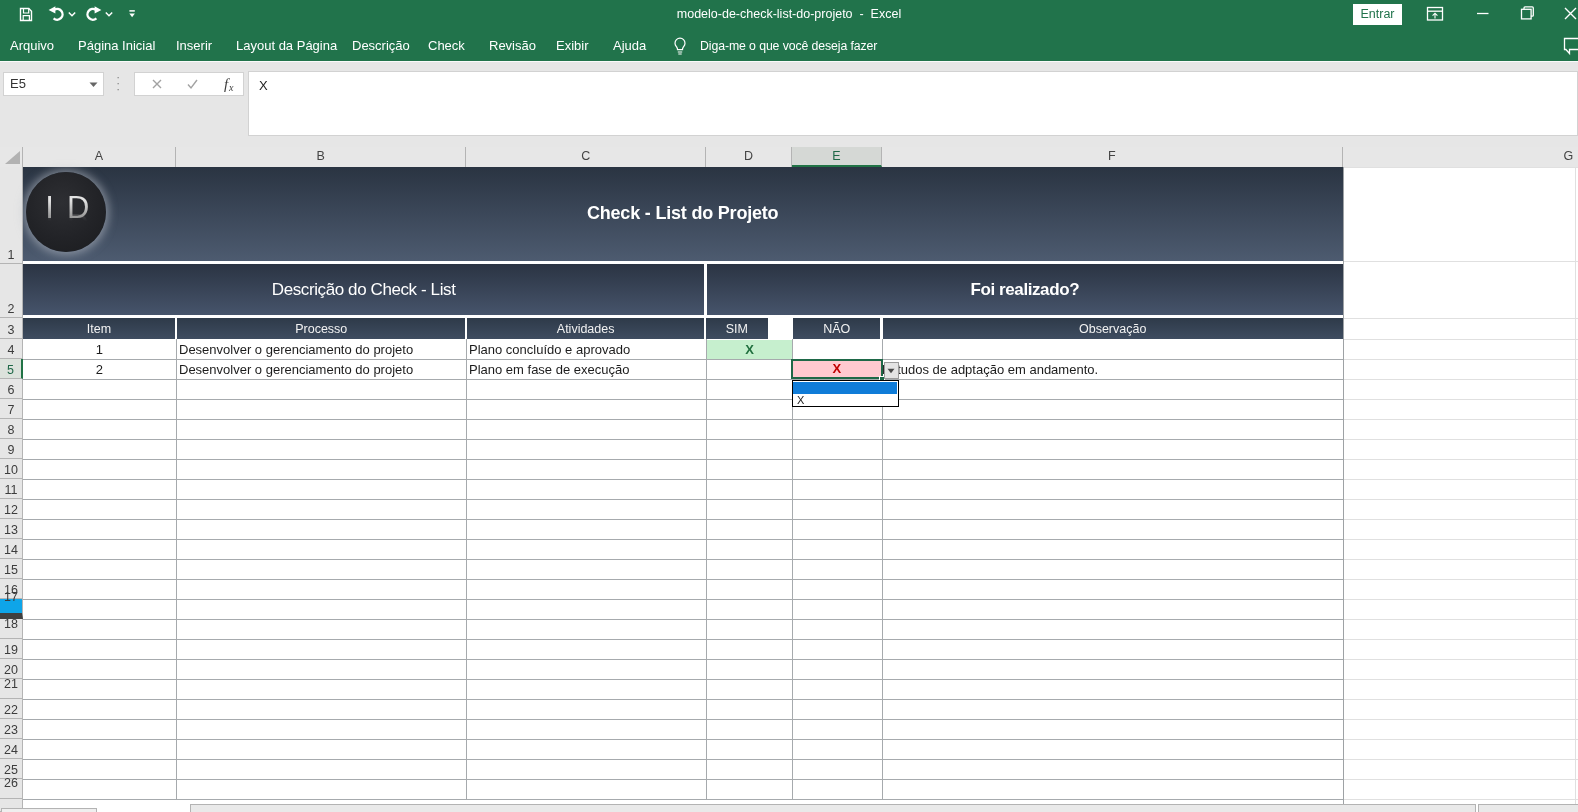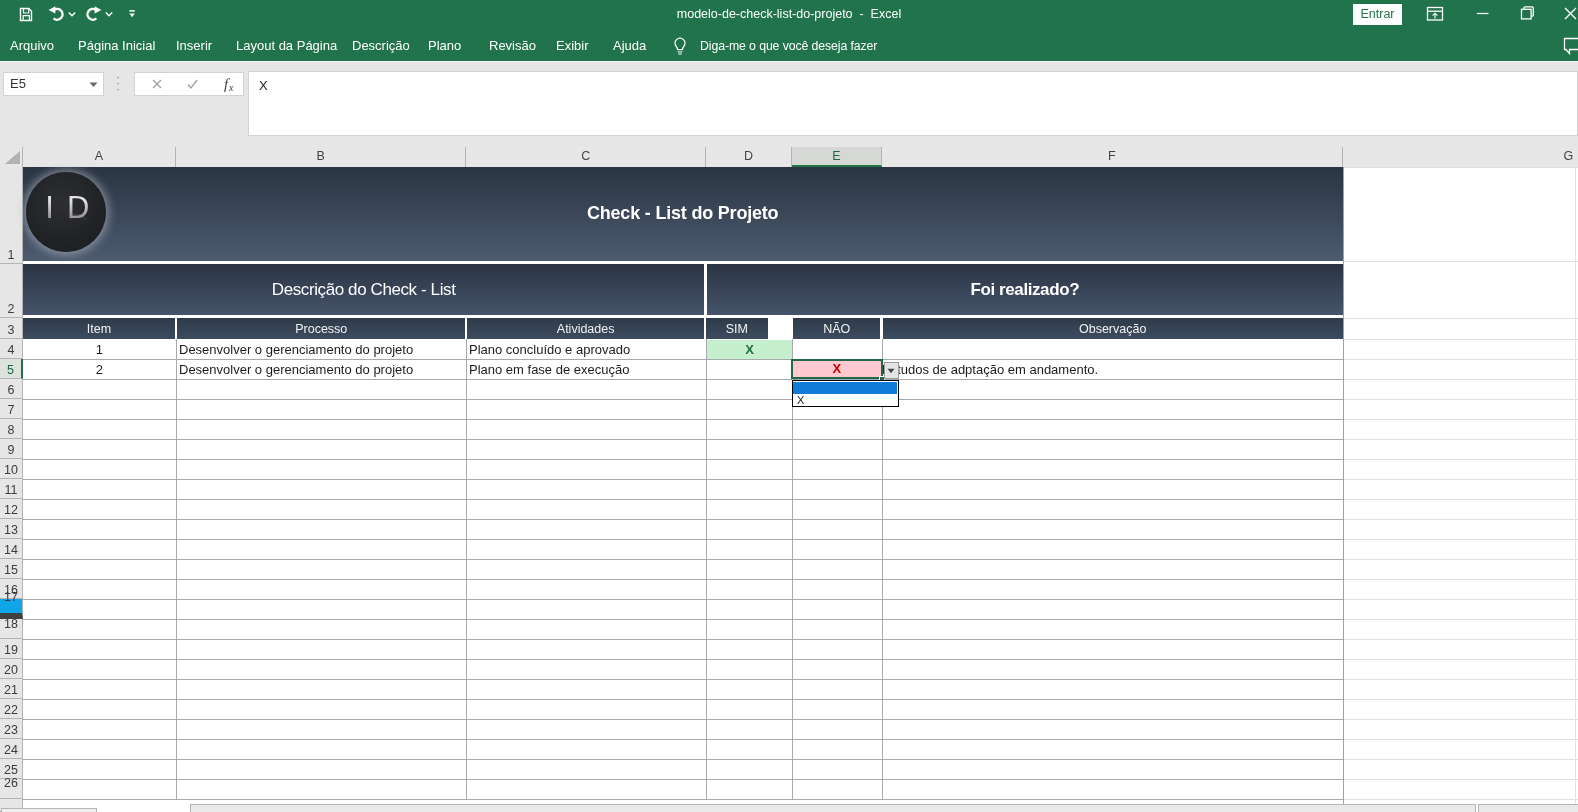--- a/index.html
+++ b/index.html
@@ -32,21 +32,21 @@
 <rect x="101.5" y="9.3" width="9.6" height="9.6"></rect>
 <path d="M104 9.3v-1.4a1 1 0 0 1 1-1h7.3a1 1 0 0 1 1 1v7.3a1 1 0 0 1-1 1h-1.4"></path>
 </g>
 <path d="M145 8l11 11M156 8l-11 11" stroke-width="1.4"></path>
 </svg>
 <span class="a" style="left:10px;top:38px;color:#fff;font-size:13px;white-space:nowrap">Arquivo</span>
 <span class="a" style="left:78px;top:38px;color:#fff;font-size:13px;white-space:nowrap">Página Inicial</span>
 <span class="a" style="left:176px;top:38px;color:#fff;font-size:13px;white-space:nowrap">Inserir</span>
 <span class="a" style="left:236px;top:38px;color:#fff;font-size:13px;white-space:nowrap">Layout da Página</span>
 <span class="a" style="left:352px;top:38px;color:#fff;font-size:13px;white-space:nowrap">Descrição</span>
-<span class="a" style="left:428px;top:38px;color:#fff;font-size:13px;white-space:nowrap">Plano</span>
+<span class="a" style="left:428px;top:38px;color:#fff;font-size:13px;white-space:nowrap">Check</span>
 <span class="a" style="left:489px;top:38px;color:#fff;font-size:13px;white-space:nowrap">Revisão</span>
 <span class="a" style="left:556px;top:38px;color:#fff;font-size:13px;white-space:nowrap">Exibir</span>
 <span class="a" style="left:613px;top:38px;color:#fff;font-size:13px;white-space:nowrap">Ajuda</span>
 <span class="a" style="left:700px;top:38px;color:#fff;font-size:13px;white-space:nowrap"><span style="font-size:12.3px;letter-spacing:-0.1px">Diga-me o que você deseja fazer</span></span>
 <svg class="a" style="left:671px;top:36px" width="18" height="20" viewBox="0 0 18 20" fill="none" stroke="#fff" stroke-width="1.2">
 <path d="M9 2.2a5 5 0 0 1 5 5c0 2.2-1.3 3.2-2 4.4-.4.7-.5 1.4-.5 2.1h-5c0-.7-.1-1.4-.5-2.1-.7-1.2-2-2.2-2-4.4a5 5 0 0 1 5-5z"></path>
 <path d="M6.8 16h4.4M7.3 18h3.4"></path>
 </svg>
 <svg class="a" style="left:1563px;top:37px" width="15" height="19" viewBox="0 0 15 19" fill="none" stroke="#fff" stroke-width="1.3">
 <path d="M1.5 1.5h17v11H6.5v4l-3.6-4H1.5z"></path>
@@ -92,21 +92,21 @@
 <div class="a" style="left:0;top:479.1px;width:22.8px;height:20.0px;background:#e6e6e6;border-right:1px solid #b4b4b4;border-bottom:1px solid #b4b4b4;color:#3c3c3c;font-size:12.5px;display:flex;align-items:flex-end;justify-content:center;padding-bottom:1px">11</div>
 <div class="a" style="left:0;top:499.1px;width:22.8px;height:20.0px;background:#e6e6e6;border-right:1px solid #b4b4b4;border-bottom:1px solid #b4b4b4;color:#3c3c3c;font-size:12.5px;display:flex;align-items:flex-end;justify-content:center;padding-bottom:1px">12</div>
 <div class="a" style="left:0;top:519.1px;width:22.8px;height:20.0px;background:#e6e6e6;border-right:1px solid #b4b4b4;border-bottom:1px solid #b4b4b4;color:#3c3c3c;font-size:12.5px;display:flex;align-items:flex-end;justify-content:center;padding-bottom:1px">13</div>
 <div class="a" style="left:0;top:539.1px;width:22.8px;height:20.0px;background:#e6e6e6;border-right:1px solid #b4b4b4;border-bottom:1px solid #b4b4b4;color:#3c3c3c;font-size:12.5px;display:flex;align-items:flex-end;justify-content:center;padding-bottom:1px">14</div>
 <div class="a" style="left:0;top:559.1px;width:22.8px;height:20.0px;background:#e6e6e6;border-right:1px solid #b4b4b4;border-bottom:1px solid #b4b4b4;color:#3c3c3c;font-size:12.5px;display:flex;align-items:flex-end;justify-content:center;padding-bottom:1px">15</div>
 <div class="a" style="left:0;top:579.1px;width:22.8px;height:20.0px;background:#e6e6e6;border-right:1px solid #b4b4b4;border-bottom:1px solid #b4b4b4;color:#3c3c3c;font-size:12.5px;display:flex;align-items:flex-end;justify-content:center;padding-bottom:1px">16</div>
 <div class="a" style="left:0;top:599.1px;width:22.8px;height:20.0px;background:#0ea5e9;border-right:1px solid #b4b4b4;border-bottom:6px solid #404040;color:#3c3c3c;font-size:12.5px;display:flex;align-items:flex-end;justify-content:center;padding-bottom:9px">17</div>
 <div class="a" style="left:0;top:619.1px;width:22.8px;height:20.0px;background:#e6e6e6;border-right:1px solid #b4b4b4;border-bottom:1px solid #b4b4b4;color:#3c3c3c;font-size:12.5px;display:flex;align-items:flex-end;justify-content:center;padding-bottom:7px">18</div>
 <div class="a" style="left:0;top:639.1px;width:22.8px;height:20.0px;background:#e6e6e6;border-right:1px solid #b4b4b4;border-bottom:1px solid #b4b4b4;color:#3c3c3c;font-size:12.5px;display:flex;align-items:flex-end;justify-content:center;padding-bottom:1px">19</div>
 <div class="a" style="left:0;top:659.1px;width:22.8px;height:20.0px;background:#e6e6e6;border-right:1px solid #b4b4b4;border-bottom:1px solid #b4b4b4;color:#3c3c3c;font-size:12.5px;display:flex;align-items:flex-end;justify-content:center;padding-bottom:1px">20</div>
-<div class="a" style="left:0;top:679.1px;width:22.8px;height:20.0px;background:#e6e6e6;border-right:1px solid #b4b4b4;border-bottom:1px solid #b4b4b4;color:#3c3c3c;font-size:12.5px;display:flex;align-items:flex-end;justify-content:center;padding-bottom:1px">21</div>
+<div class="a" style="left:0;top:679.1px;width:22.8px;height:20.0px;background:#e6e6e6;border-right:1px solid #b4b4b4;border-bottom:1px solid #b4b4b4;color:#3c3c3c;font-size:12.5px;display:flex;align-items:flex-end;justify-content:center;padding-bottom:7px">21</div>
 <div class="a" style="left:0;top:699.1px;width:22.8px;height:20.0px;background:#e6e6e6;border-right:1px solid #b4b4b4;border-bottom:1px solid #b4b4b4;color:#3c3c3c;font-size:12.5px;display:flex;align-items:flex-end;justify-content:center;padding-bottom:1px">22</div>
 <div class="a" style="left:0;top:719.1px;width:22.8px;height:20.0px;background:#e6e6e6;border-right:1px solid #b4b4b4;border-bottom:1px solid #b4b4b4;color:#3c3c3c;font-size:12.5px;display:flex;align-items:flex-end;justify-content:center;padding-bottom:1px">23</div>
 <div class="a" style="left:0;top:739.1px;width:22.8px;height:20.0px;background:#e6e6e6;border-right:1px solid #b4b4b4;border-bottom:1px solid #b4b4b4;color:#3c3c3c;font-size:12.5px;display:flex;align-items:flex-end;justify-content:center;padding-bottom:1px">24</div>
 <div class="a" style="left:0;top:759.1px;width:22.8px;height:20.0px;background:#e6e6e6;border-right:1px solid #b4b4b4;border-bottom:1px solid #b4b4b4;color:#3c3c3c;font-size:12.5px;display:flex;align-items:flex-end;justify-content:center;padding-bottom:1px">25</div>
 <div class="a" style="left:0;top:779.1px;width:22.8px;height:20.0px;background:#e6e6e6;border-right:1px solid #b4b4b4;border-bottom:1px solid #b4b4b4;color:#3c3c3c;font-size:12.5px;display:flex;align-items:flex-end;justify-content:center;padding-bottom:8px">26</div>
 <div class="a" style="left:0;top:799.1px;width:22.8px;height:12.9px;background:#e6e6e6;border-right:1px solid #b4b4b4;border-bottom:1px solid #b4b4b4;color:#3c3c3c;font-size:12.5px;display:flex;align-items:flex-end;justify-content:center;padding-bottom:1px"></div>
 <div class="a" style="left:1342.6px;top:166.7px;width:235.4px;height:1px;background:#e0e0e0"></div>
 <div class="a" style="left:1342.6px;top:261.3px;width:235.4px;height:1px;background:#e0e0e0"></div>
 <div class="a" style="left:1342.6px;top:317.5px;width:235.4px;height:1px;background:#e0e0e0"></div>
 <div class="a" style="left:1342.6px;top:339.1px;width:235.4px;height:1px;background:#e0e0e0"></div>

